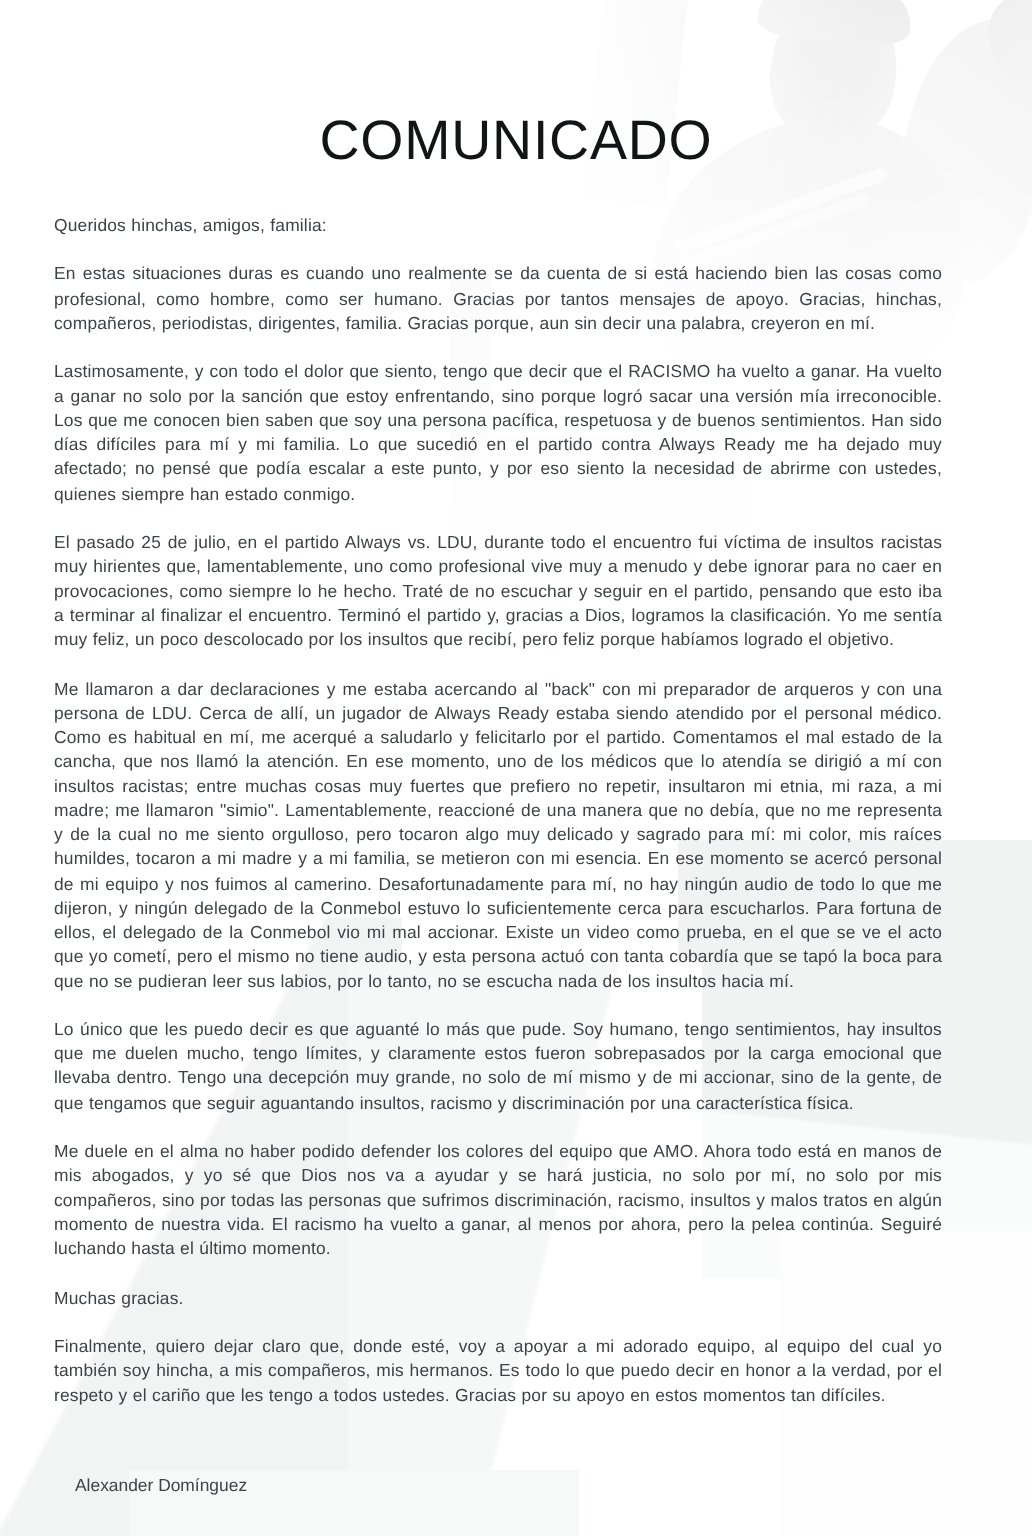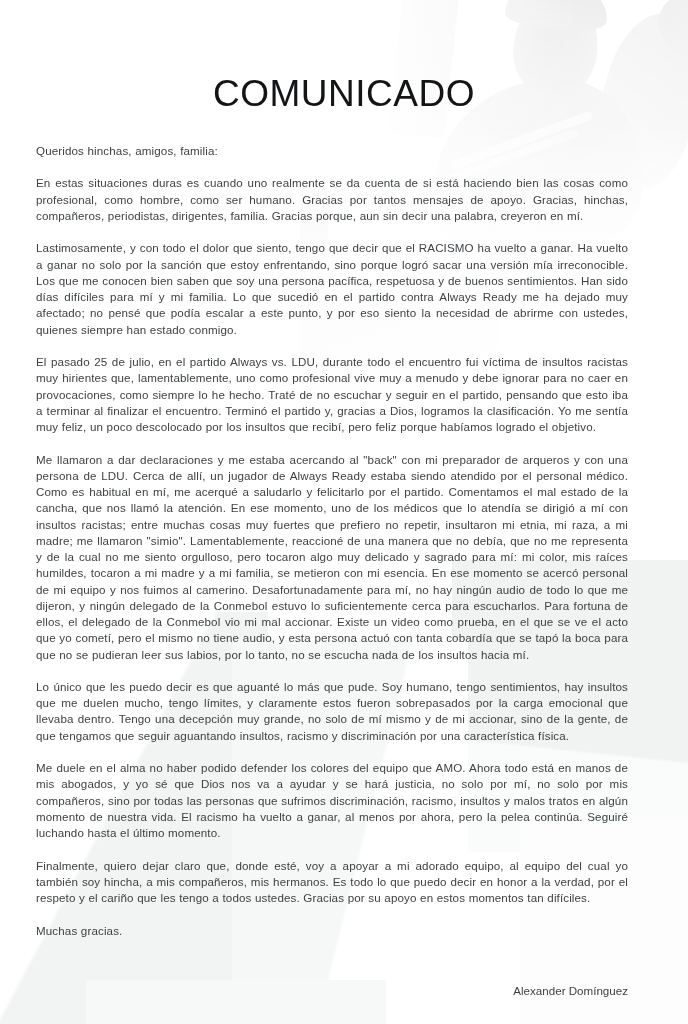--- a/index.html
+++ b/index.html
@@ -223,26 +223,26 @@
     text-align: justify;
     text-justify: inter-word;
     letter-spacing: 0.01em;
     word-spacing: 0.02em;
   }
 
   .para.greeting { margin-bottom: 16.2px; }
   .para.thanks   { margin-bottom: 16.2px; }
 
   .signature {
-    margin: 0;
+    margin: 14px;
     padding-top: 28px;
     font-size: 11.6px;
     line-height: 16.25px;
     color: #3e4245;
-    text-align: right;
+    text-align: left;
   }
 </style>
 </head>
 <body>
 
 <div id="page">
 
   <div class="bg-layer">
 
     <div class="shape panel-f"></div>
@@ -274,20 +274,20 @@
     <div class="body-block">
 
       <p class="para greeting">Queridos hinchas, amigos, familia:</p>
 
       <p class="para">En estas situaciones duras es cuando uno realmente se da cuenta de si está haciendo bien las cosas como profesional, como hombre, como ser humano. Gracias por tantos mensajes de apoyo. Gracias, hinchas, compañeros, periodistas, dirigentes, familia. Gracias porque, aun sin decir una palabra, creyeron en mí.</p>
       <p class="para">Lastimosamente, y con todo el dolor que siento, tengo que decir que el RACISMO ha vuelto a ganar. Ha vuelto a ganar no solo por la sanción que estoy enfrentando, sino porque logró sacar una versión mía irreconocible. Los que me conocen bien saben que soy una persona pacífica, respetuosa y de buenos sentimientos. Han sido días difíciles para mí y mi familia. Lo que sucedió en el partido contra Always Ready me ha dejado muy afectado; no pensé que podía escalar a este punto, y por eso siento la necesidad de abrirme con ustedes, quienes siempre han estado conmigo.</p>
       <p class="para">El pasado 25 de julio, en el partido Always vs. LDU, durante todo el encuentro fui víctima de insultos racistas muy hirientes que, lamentablemente, uno como profesional vive muy a menudo y debe ignorar para no caer en provocaciones, como siempre lo he hecho. Traté de no escuchar y seguir en el partido, pensando que esto iba a terminar al finalizar el encuentro. Terminó el partido y, gracias a Dios, logramos la clasificación. Yo me sentía muy feliz, un poco descolocado por los insultos que recibí, pero feliz porque habíamos logrado el objetivo.</p>
       <p class="para">Me llamaron a dar declaraciones y me estaba acercando al "back" con mi preparador de arqueros y con una persona de LDU. Cerca de allí, un jugador de Always Ready estaba siendo atendido por el personal médico. Como es habitual en mí, me acerqué a saludarlo y felicitarlo por el partido. Comentamos el mal estado de la cancha, que nos llamó la atención. En ese momento, uno de los médicos que lo atendía se dirigió a mí con insultos racistas; entre muchas cosas muy fuertes que prefiero no repetir, insultaron mi etnia, mi raza, a mi madre; me llamaron "simio". Lamentablemente, reaccioné de una manera que no debía, que no me representa y de la cual no me siento orgulloso, pero tocaron algo muy delicado y sagrado para mí: mi color, mis raíces humildes, tocaron a mi madre y a mi familia, se metieron con mi esencia. En ese momento se acercó personal de mi equipo y nos fuimos al camerino. Desafortunadamente para mí, no hay ningún audio de todo lo que me dijeron, y ningún delegado de la Conmebol estuvo lo suficientemente cerca para escucharlos. Para fortuna de ellos, el delegado de la Conmebol vio mi mal accionar. Existe un video como prueba, en el que se ve el acto que yo cometí, pero el mismo no tiene audio, y esta persona actuó con tanta cobardía que se tapó la boca para que no se pudieran leer sus labios, por lo tanto, no se escucha nada de los insultos hacia mí.</p>
       <p class="para">Lo único que les puedo decir es que aguanté lo más que pude. Soy humano, tengo sentimientos, hay insultos que me duelen mucho, tengo límites, y claramente estos fueron sobrepasados por la carga emocional que llevaba dentro. Tengo una decepción muy grande, no solo de mí mismo y de mi accionar, sino de la gente, de que tengamos que seguir aguantando insultos, racismo y discriminación por una característica física.</p>
       <p class="para">Me duele en el alma no haber podido defender los colores del equipo que AMO. Ahora todo está en manos de mis abogados, y yo sé que Dios nos va a ayudar y se hará justicia, no solo por mí, no solo por mis compañeros, sino por todas las personas que sufrimos discriminación, racismo, insultos y malos tratos en algún momento de nuestra vida. El racismo ha vuelto a ganar, al menos por ahora, pero la pelea continúa. Seguiré luchando hasta el último momento.</p>
+      <p class="para thanks">Muchas gracias.</p>
+
       <p class="para">Finalmente, quiero dejar claro que, donde esté, voy a apoyar a mi adorado equipo, al equipo del cual yo también soy hincha, a mis compañeros, mis hermanos. Es todo lo que puedo decir en honor a la verdad, por el respeto y el cariño que les tengo a todos ustedes. Gracias por su apoyo en estos momentos tan difíciles.</p>
-
-      <p class="para thanks">Muchas gracias.</p>
 
       <p class="signature">Alexander Domínguez</p>
     </div>
   </div>
 </div>
 
 </body></html>

